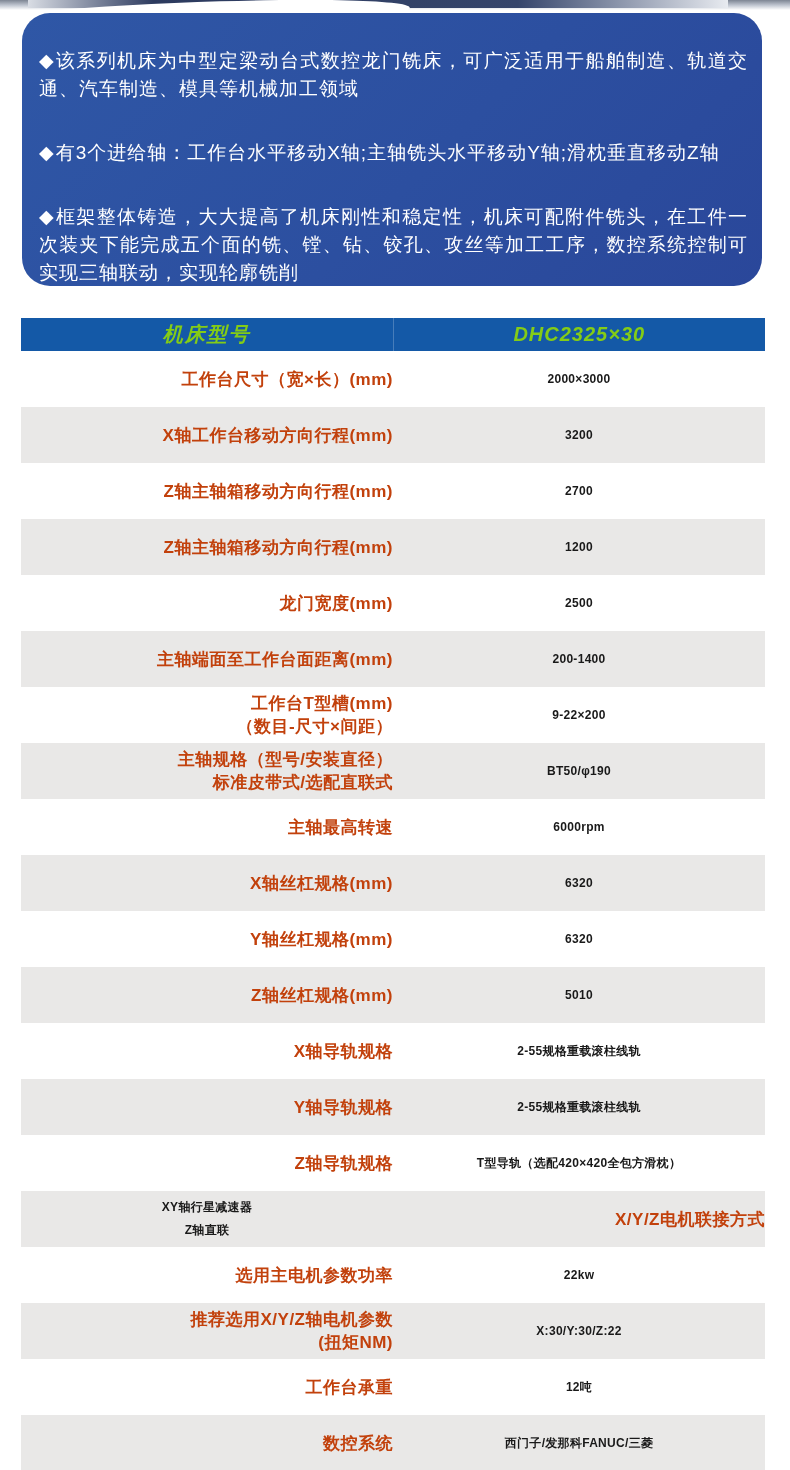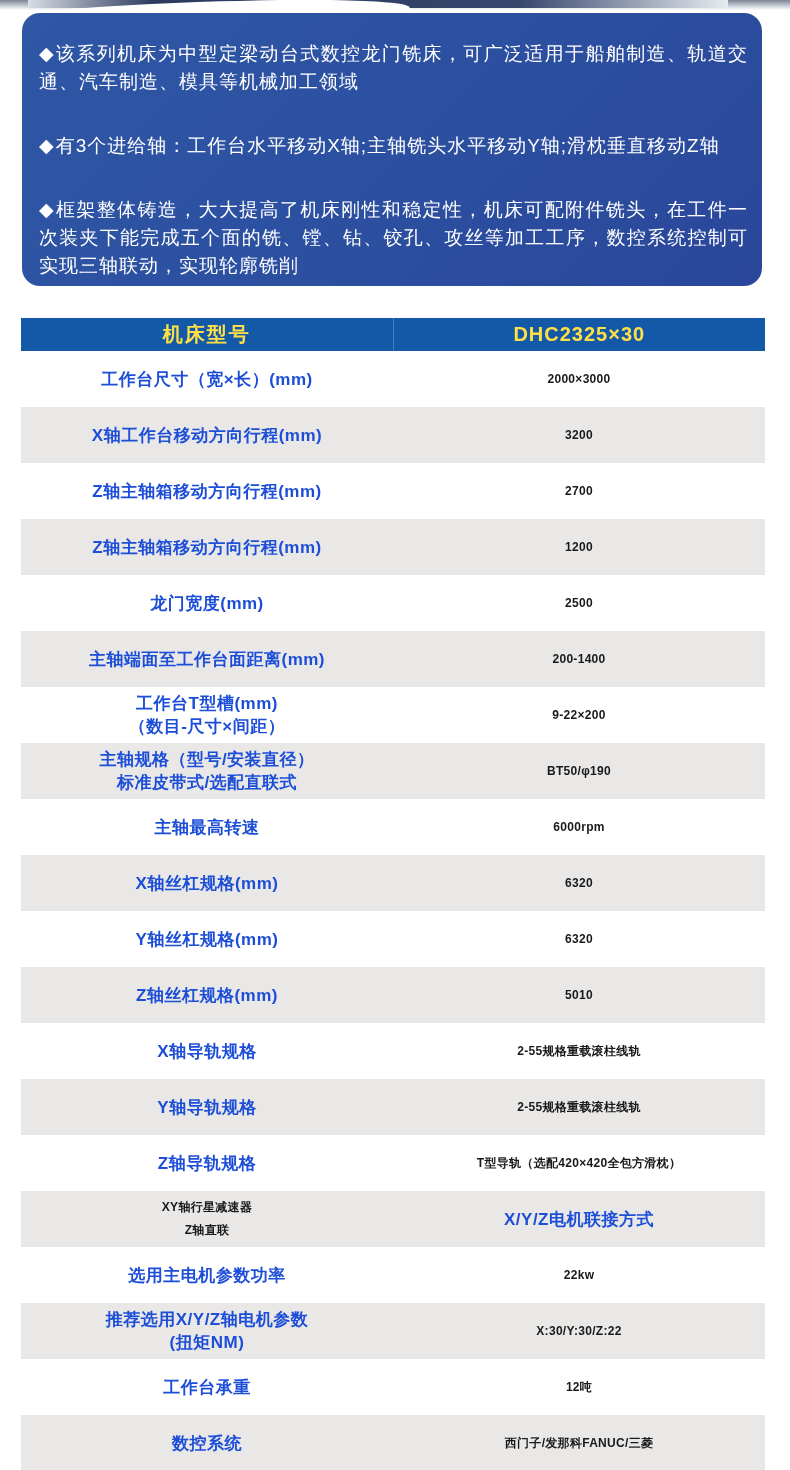--- a/index.html
+++ b/index.html
@@ -16,45 +16,45 @@
     position:absolute;left:28px;top:0;width:700px;height:8px;
     background:linear-gradient(to right,#d9dde4 0%,#2c3a5e 18%,#35456b 70%,#e8ebf0 100%);
   }
   .top-band .swoosh{
     position:absolute;left:-60px;top:3px;width:470px;height:30px;
     background:#ffffff;border-radius:50%;transform:rotate(-2.5deg);
   }
   
   .intro{
     position:absolute;left:22px;top:13px;width:740px;height:273px;
-    box-sizing:border-box;border-radius:18px;
+    box-sizing:border-box;border-radius:28px;
     background:linear-gradient(135deg,#2f57a6 0%,#2c4fa0 55%,#2a479a 100%);
-    color:#ffffff;padding:27px 14px 0 17px;
+    color:#ffffff;padding:34px 14px 0 17px;
   }
   .intro p{
     margin:0;font-size:19px;line-height:28px;letter-spacing:1px;
     text-align:justify;font-weight:500;
   }
   .intro p + p{margin-top:36px;}
   .intro .diamond{margin-right:1px;}
   
   .spec{position:absolute;left:21px;top:318px;width:744px;}
   .thead{display:flex;height:33px;background:#1459a7;}
   .th{
     flex:1 1 50%;display:flex;align-items:center;justify-content:center;
-    color:#fde047;font-size:20px;font-weight:bold;letter-spacing:2px;
+    color:#84cc16;font-size:20px;font-weight:bold;letter-spacing:2px;font-style:italic;
   }
   .th.model{letter-spacing:1px;border-left:1px solid rgba(255,255,255,0.22);}
   .row{display:flex;height:56px;}
   .row.shaded{background:#e9e8e7;}
   .cell{
     flex:1 1 50%;display:flex;flex-direction:column;align-items:center;justify-content:center;
     text-align:center;line-height:23px;
   }
-  .cell.label{font-size:17px;font-weight:bold;color:#1d4ed8;letter-spacing:0.5px;}
+  .cell.label{font-size:17px;font-weight:bold;color:#c2410c;letter-spacing:0.5px;align-items:flex-end;}
   .cell.value{font-size:12px;font-weight:bold;color:#191919;letter-spacing:0.3px;}
 </style>
 </head>
 <body>
 
 <div class="page">
 
   <div class="top-band">
     <div class="navy"></div>
     <div class="swoosh"></div>

